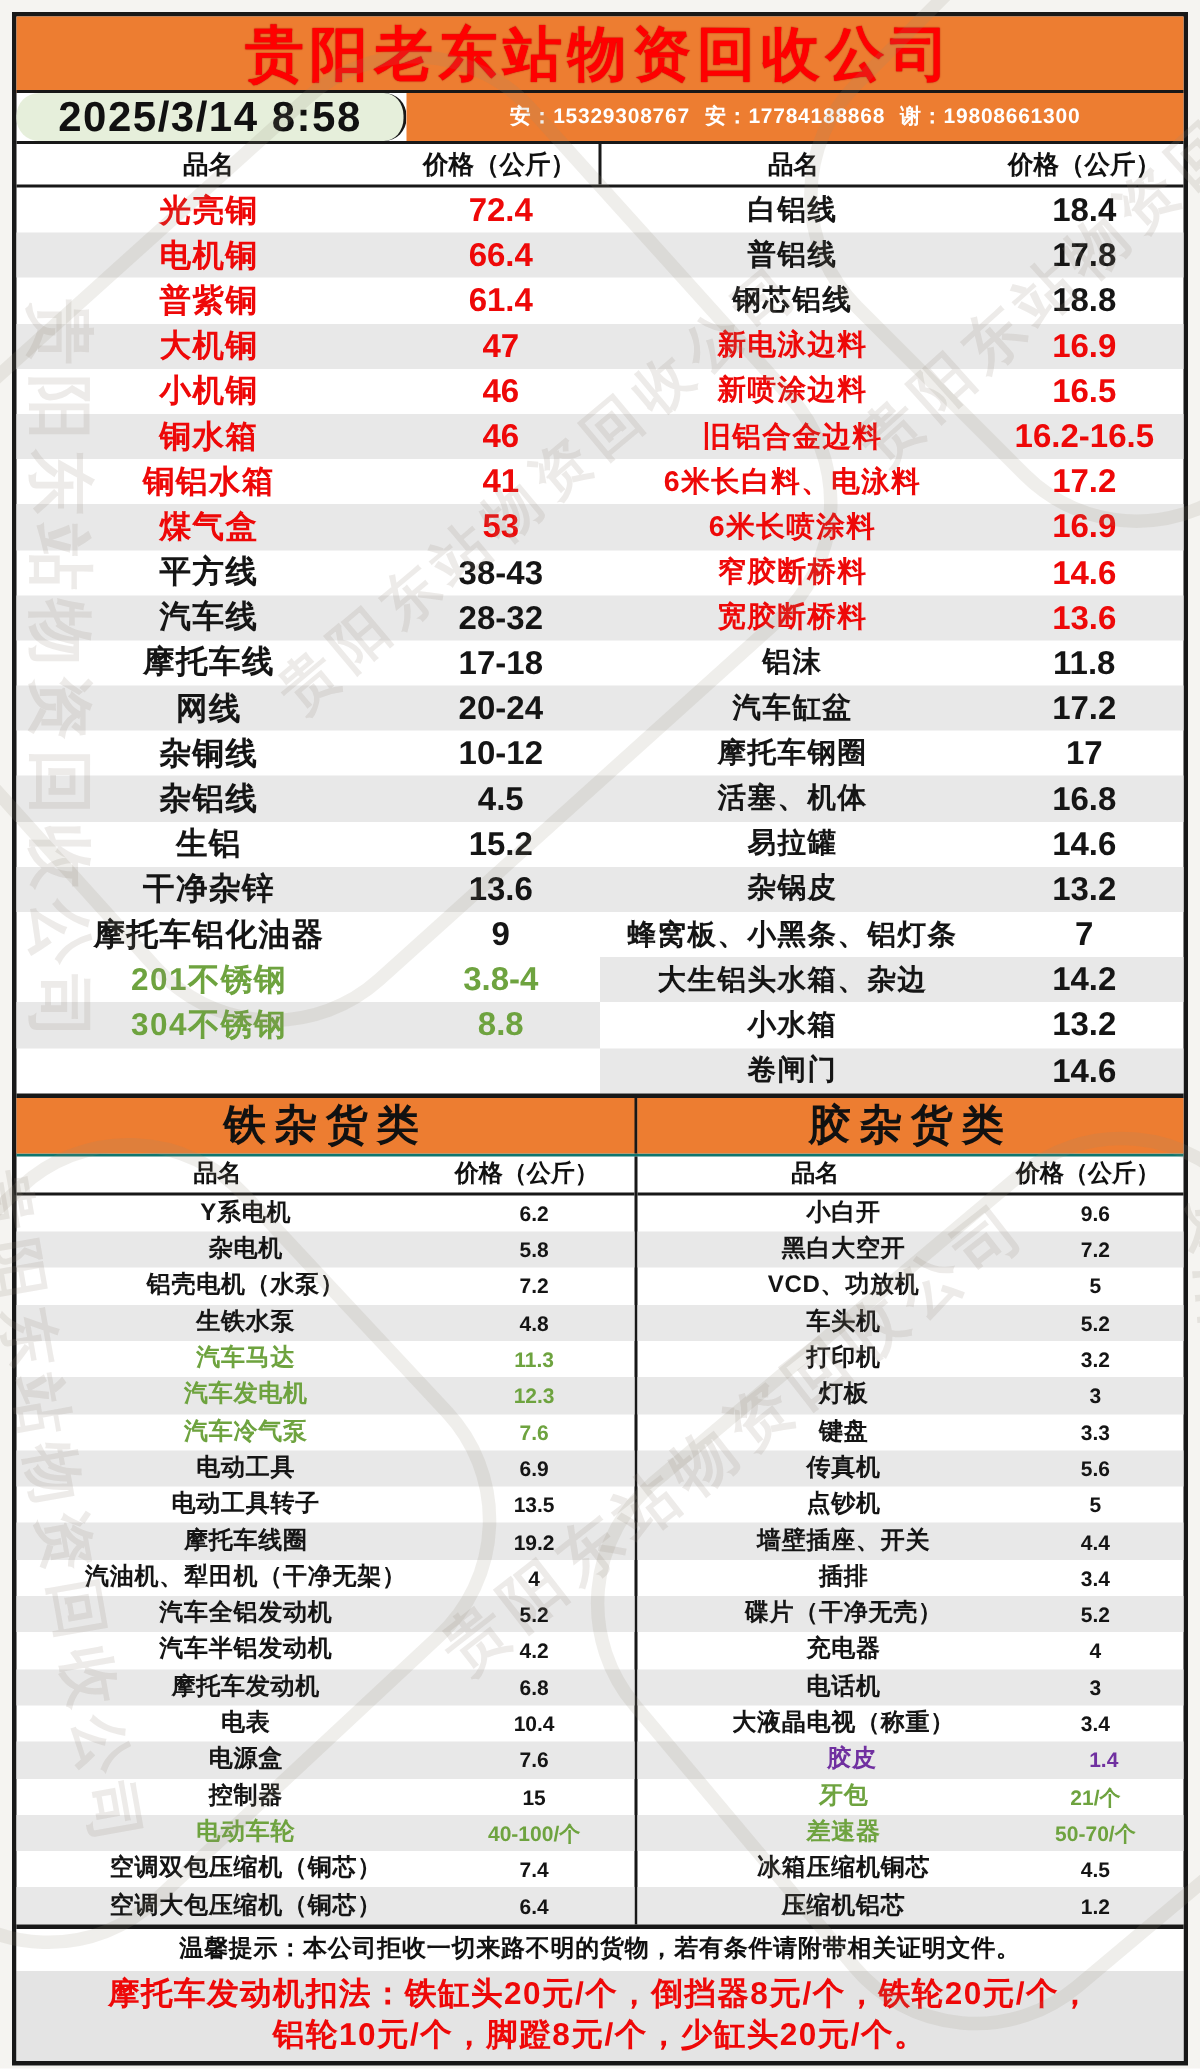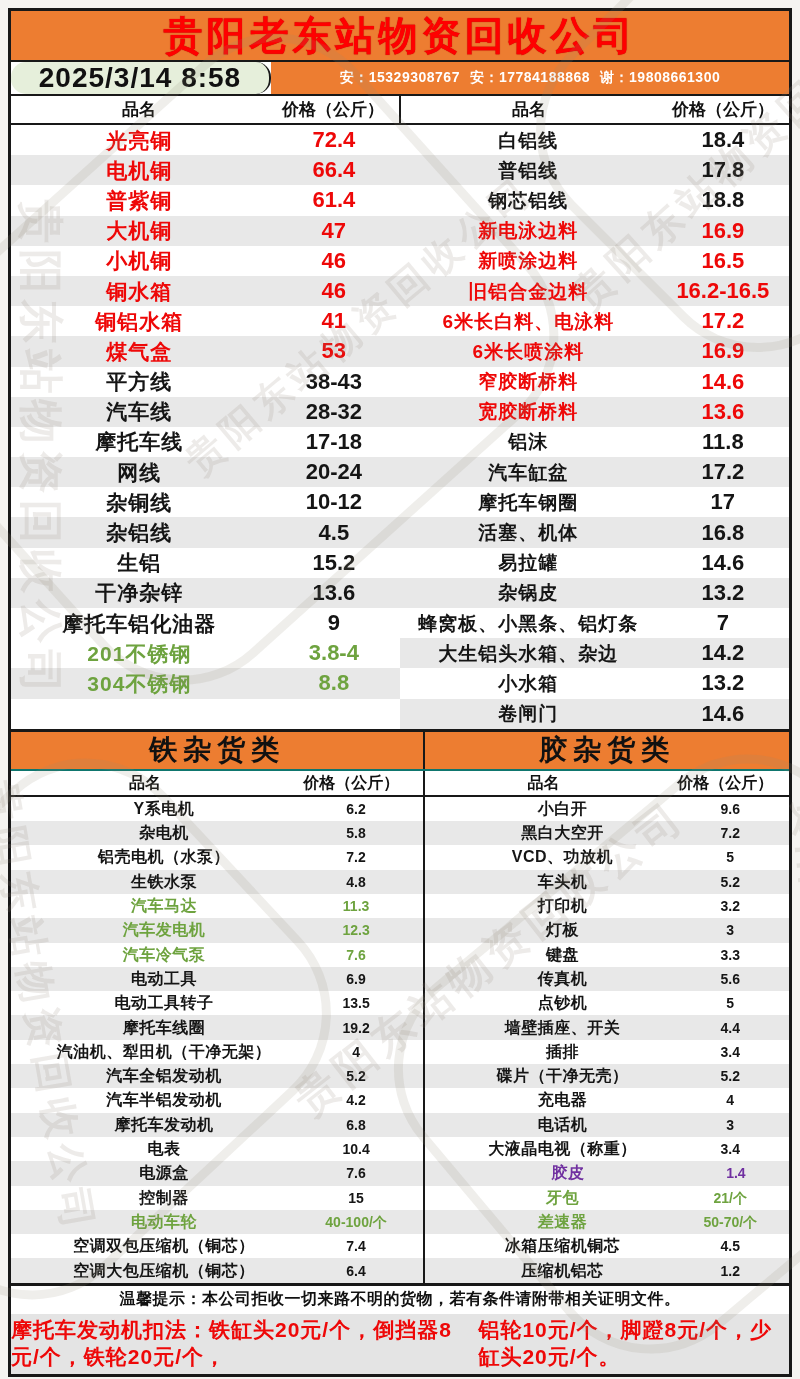--- a/index.html
+++ b/index.html
@@ -86,21 +86,21 @@
   .lower .cell-name{font-size:16px;letter-spacing:0.5px;margin-left:28px;}
   .lower .cell-price{font-size:14px;}
   
   .notice{border-top:3px solid #181818;}
   .notice-line1{
     height:28px;background:#ffffff;display:flex;align-items:center;justify-content:center;
     font-size:16px;font-weight:bold;color:#111;letter-spacing:0.5px;
   }
   .notice-red{
     background:#e4e4e4;padding:2px 0 4px 0;
-    display:flex;flex-direction:row;align-items:center;justify-content:center;
+    display:flex;flex-direction:column;align-items:center;justify-content:center;
   }
   .notice-red div{
     color:#ee0808;font-size:21px;font-weight:bold;line-height:27px;letter-spacing:1px;
   }
 </style>
 </head>
 <body>
 
 <div class="sheet">
 

